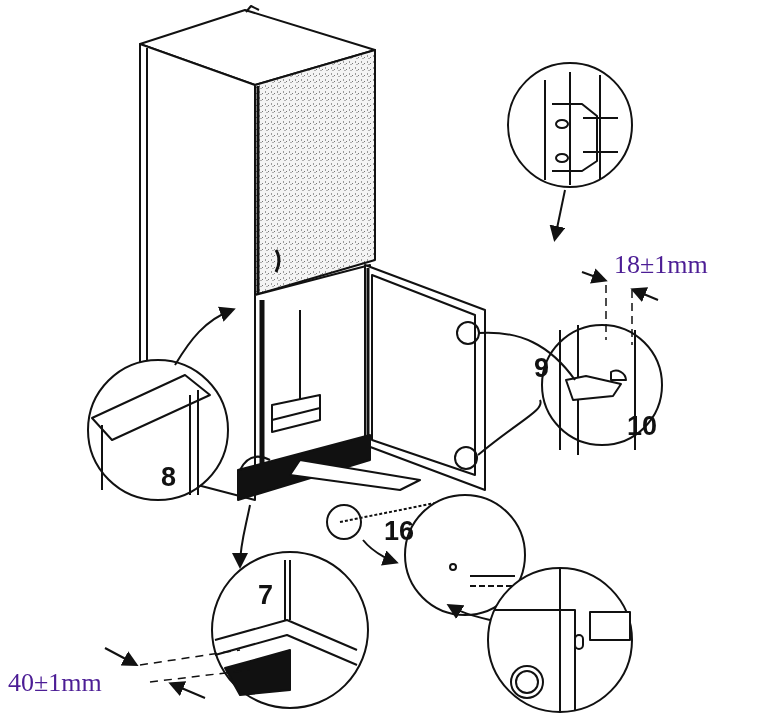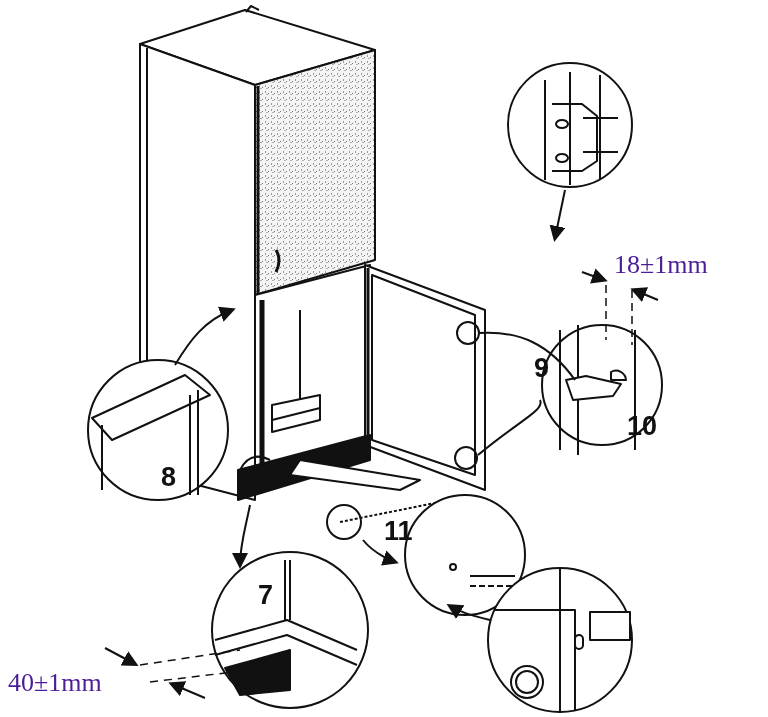--- a/index.html
+++ b/index.html
@@ -141,15 +141,15 @@
       <circle cx="527" cy="682" r="11"></circle>
       <path d="M490,620 C470,615 460,612 450,606" marker-end="url(#arr)"></path>
     </g>
   </g>
 </svg>
 
 <div class="lbl" style="left:258px;top:582px;">7</div>
 <div class="lbl" style="left:161px;top:464px;">8</div>
 <div class="lbl" style="left:534px;top:355px;">9</div>
 <div class="lbl" style="left:587px;top:413px;margin-left:40px;">10</div>
-<div class="lbl" style="left:384px;top:518px;">11</div>
+<div class="lbl" style="left:384px;top:518px;">16</div>
 <div class="dim" style="left:614px;top:252px;">18±1mm</div>
 <div class="dim" style="left:8px;top:670px;text-align:center;">40±1mm</div>
 
 </body></html>

